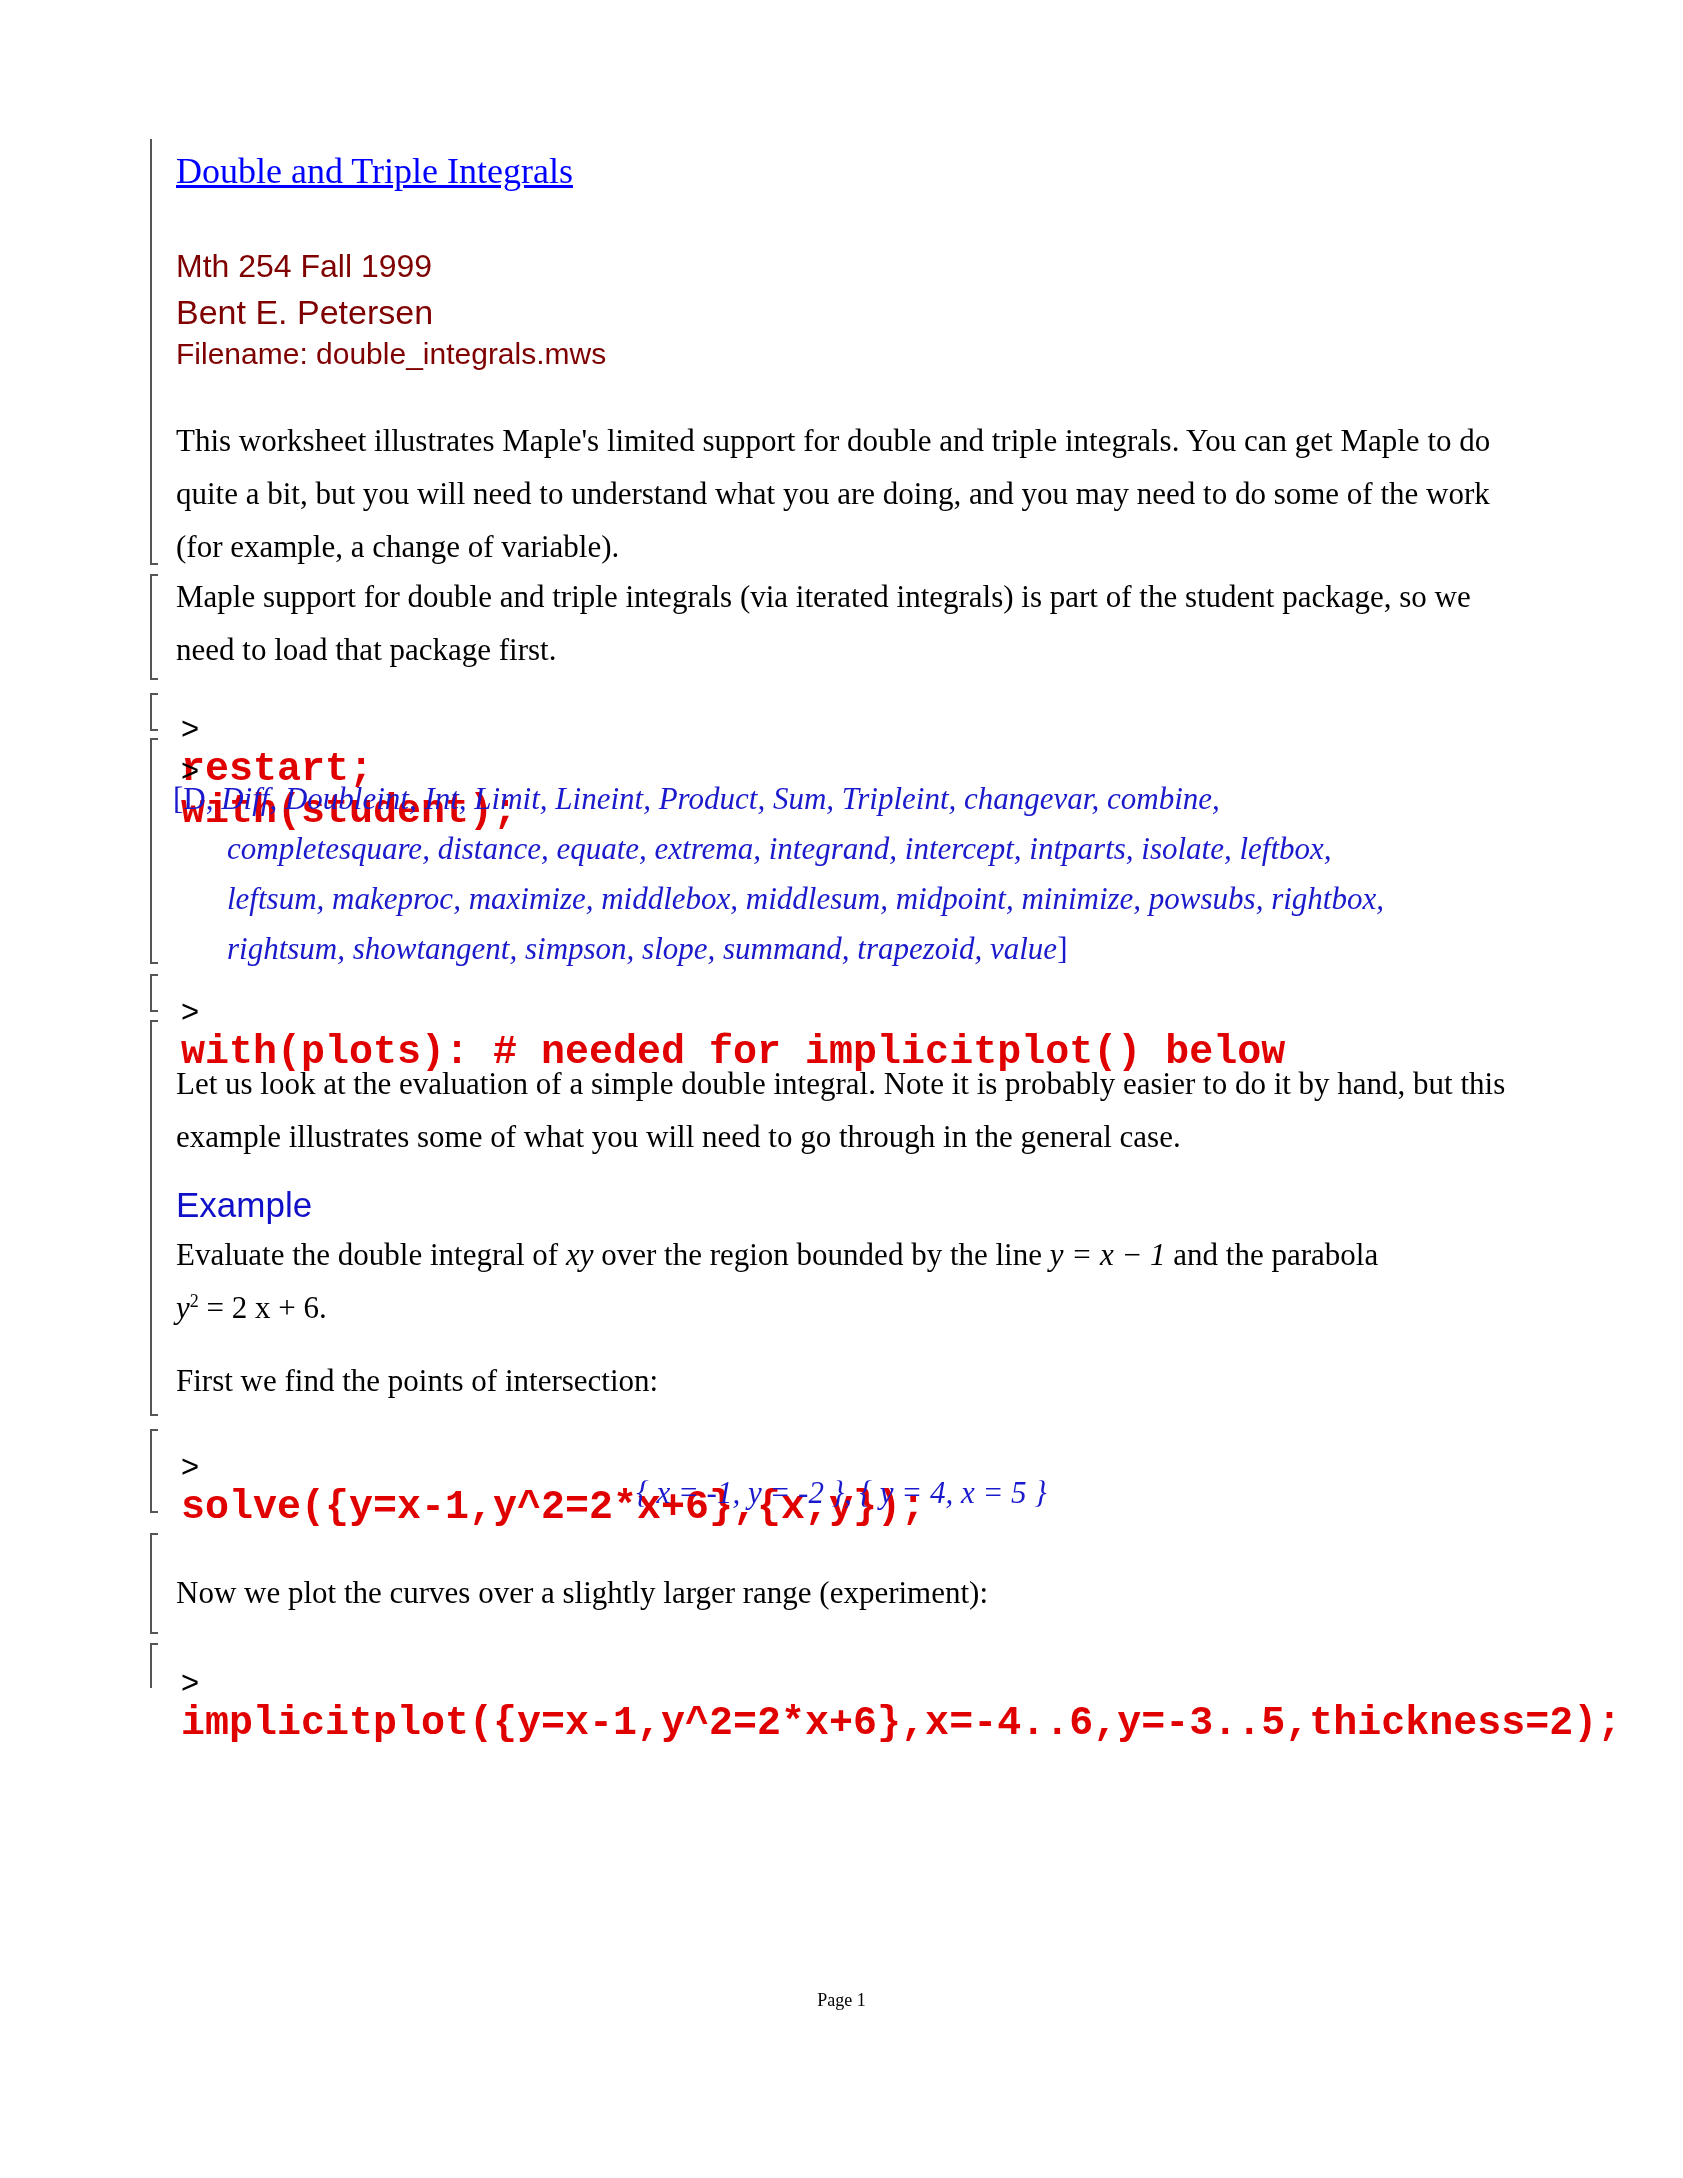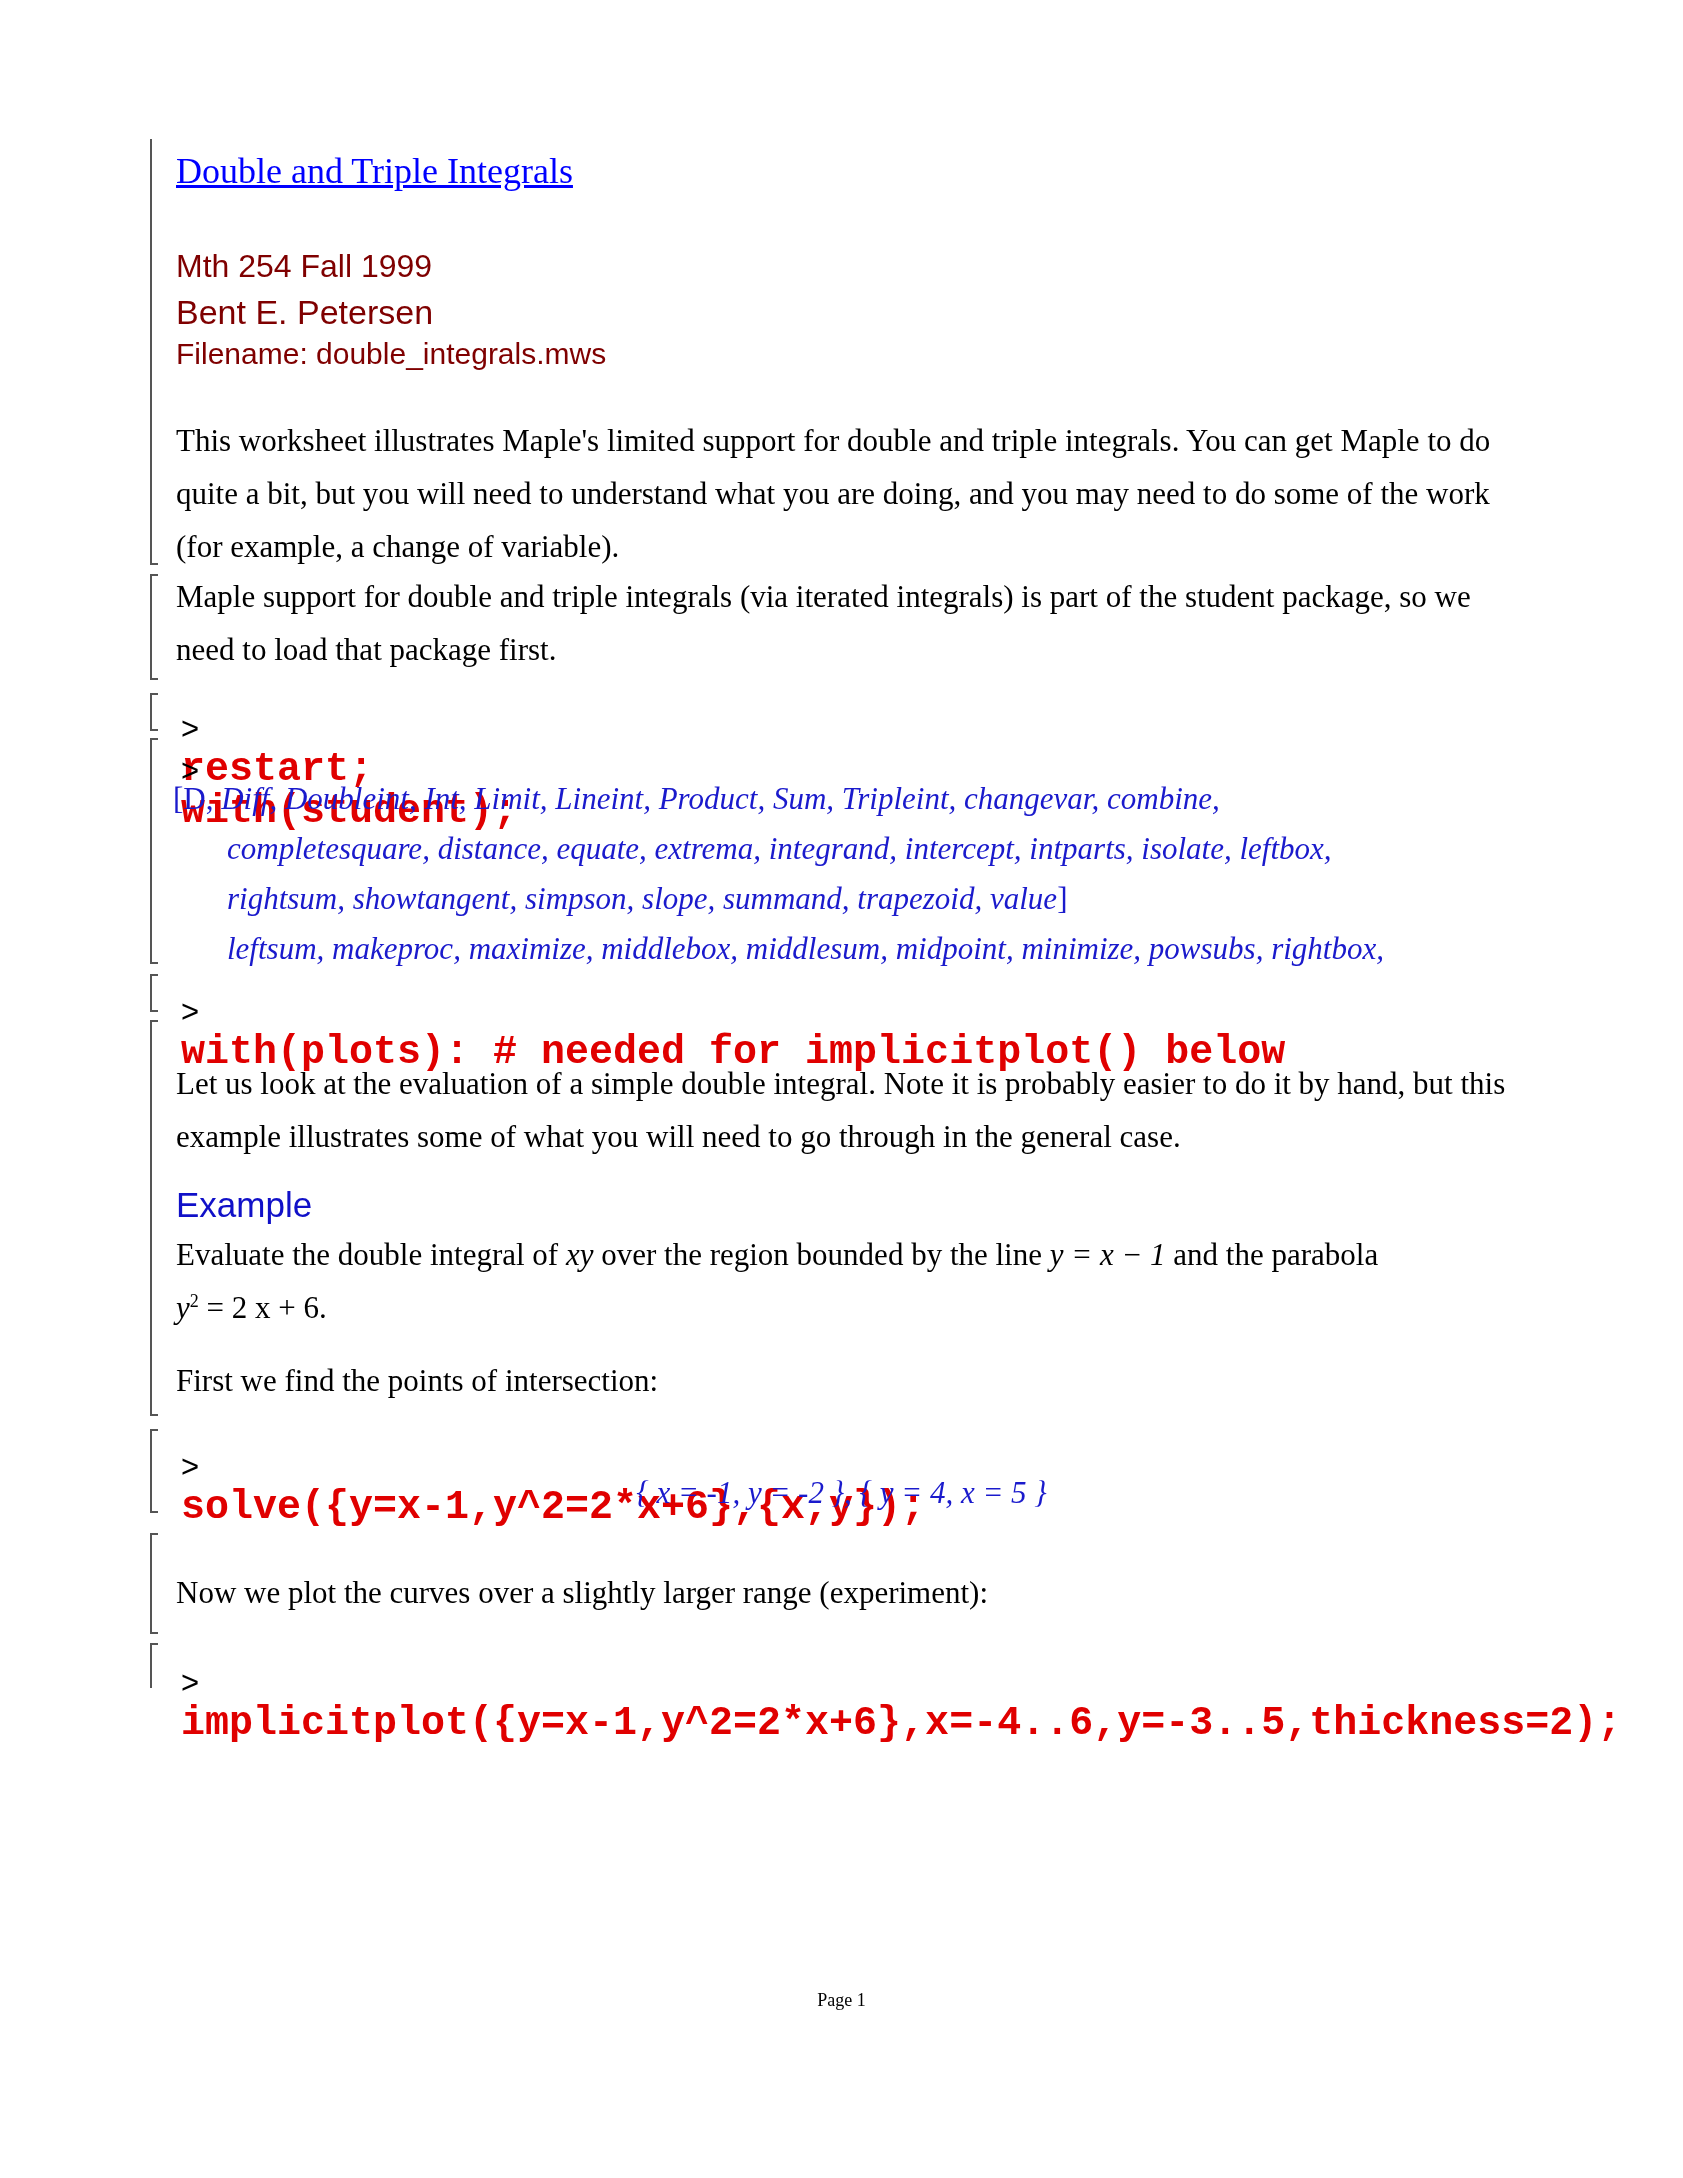--- a/index.html
+++ b/index.html
@@ -52,22 +52,22 @@
   <span class="prompt">&gt;</span>
   <span class="code">with(student);</span>
 </div>
 
 <div class="abs out" style="left:173px; top:774px; width:1366px;">
   <div>
     <span class="up">[</span><span class="up">D,</span>
     <span>Diff, Doubleint, Int, Limit, Lineint, Product, Sum, Tripleint, changevar, combine,</span>
   </div>
   <div style="padding-left:54px;"><span>completesquare, distance, equate, extrema, integrand, intercept, intparts, isolate, leftbox,</span></div>
+  <div style="padding-left:54px;"><span>leftsum, makeproc, maximize, middlebox, middlesum, midpoint, minimize, powsubs, rightbox,</span></div>
   <div style="padding-left:54px;"><span>rightsum, showtangent, simpson, slope, summand, trapezoid, value</span><span class="up">]</span></div>
-  <div style="padding-left:54px;"><span>leftsum, makeproc, maximize, middlebox, middlesum, midpoint, minimize, powsubs, rightbox,</span></div>
 </div>
 
 <div class="abs cmd" style="top:976px;">
   <span class="prompt">&gt;</span>
   <span class="code">with(plots): # needed for implicitplot() below</span>
 </div>
 
 <div class="abs para" style="top:1057px;">Let us look at the evaluation of a simple double integral. Note it is probably easier to do it by hand, but this example illustrates some of what you will need to go through in the general case.</div>
 
 <div class="abs heading2">Example</div>

